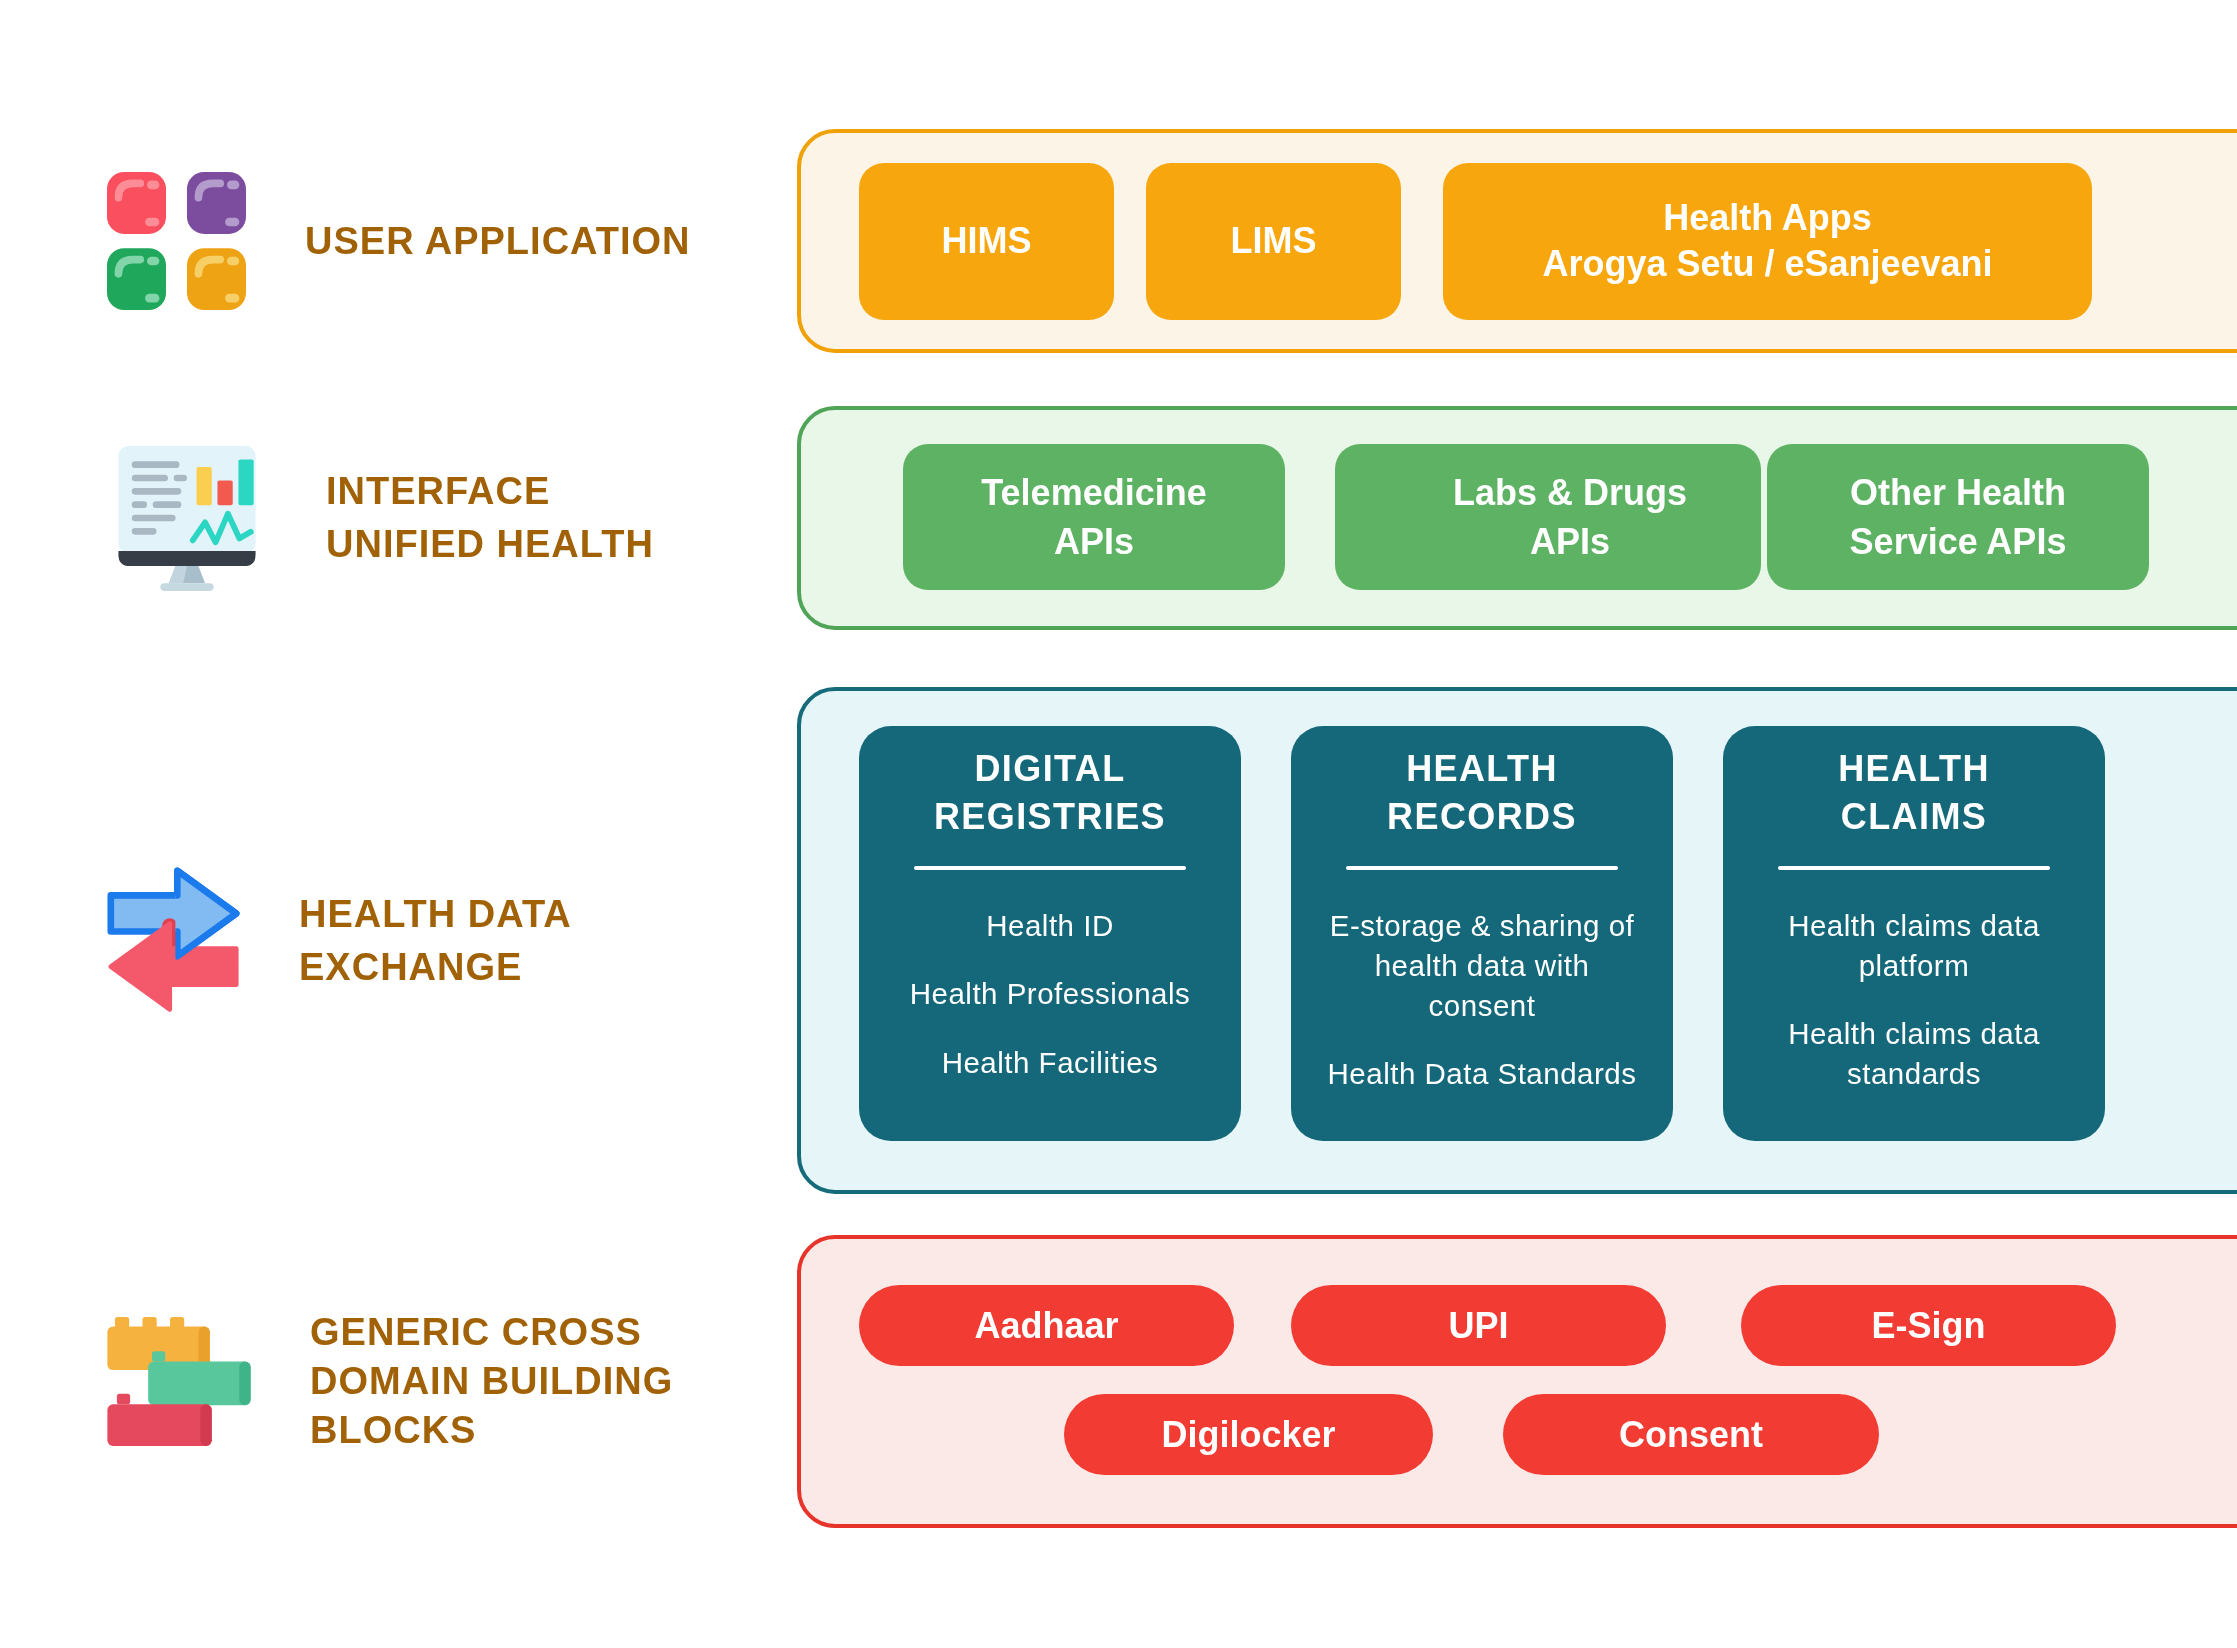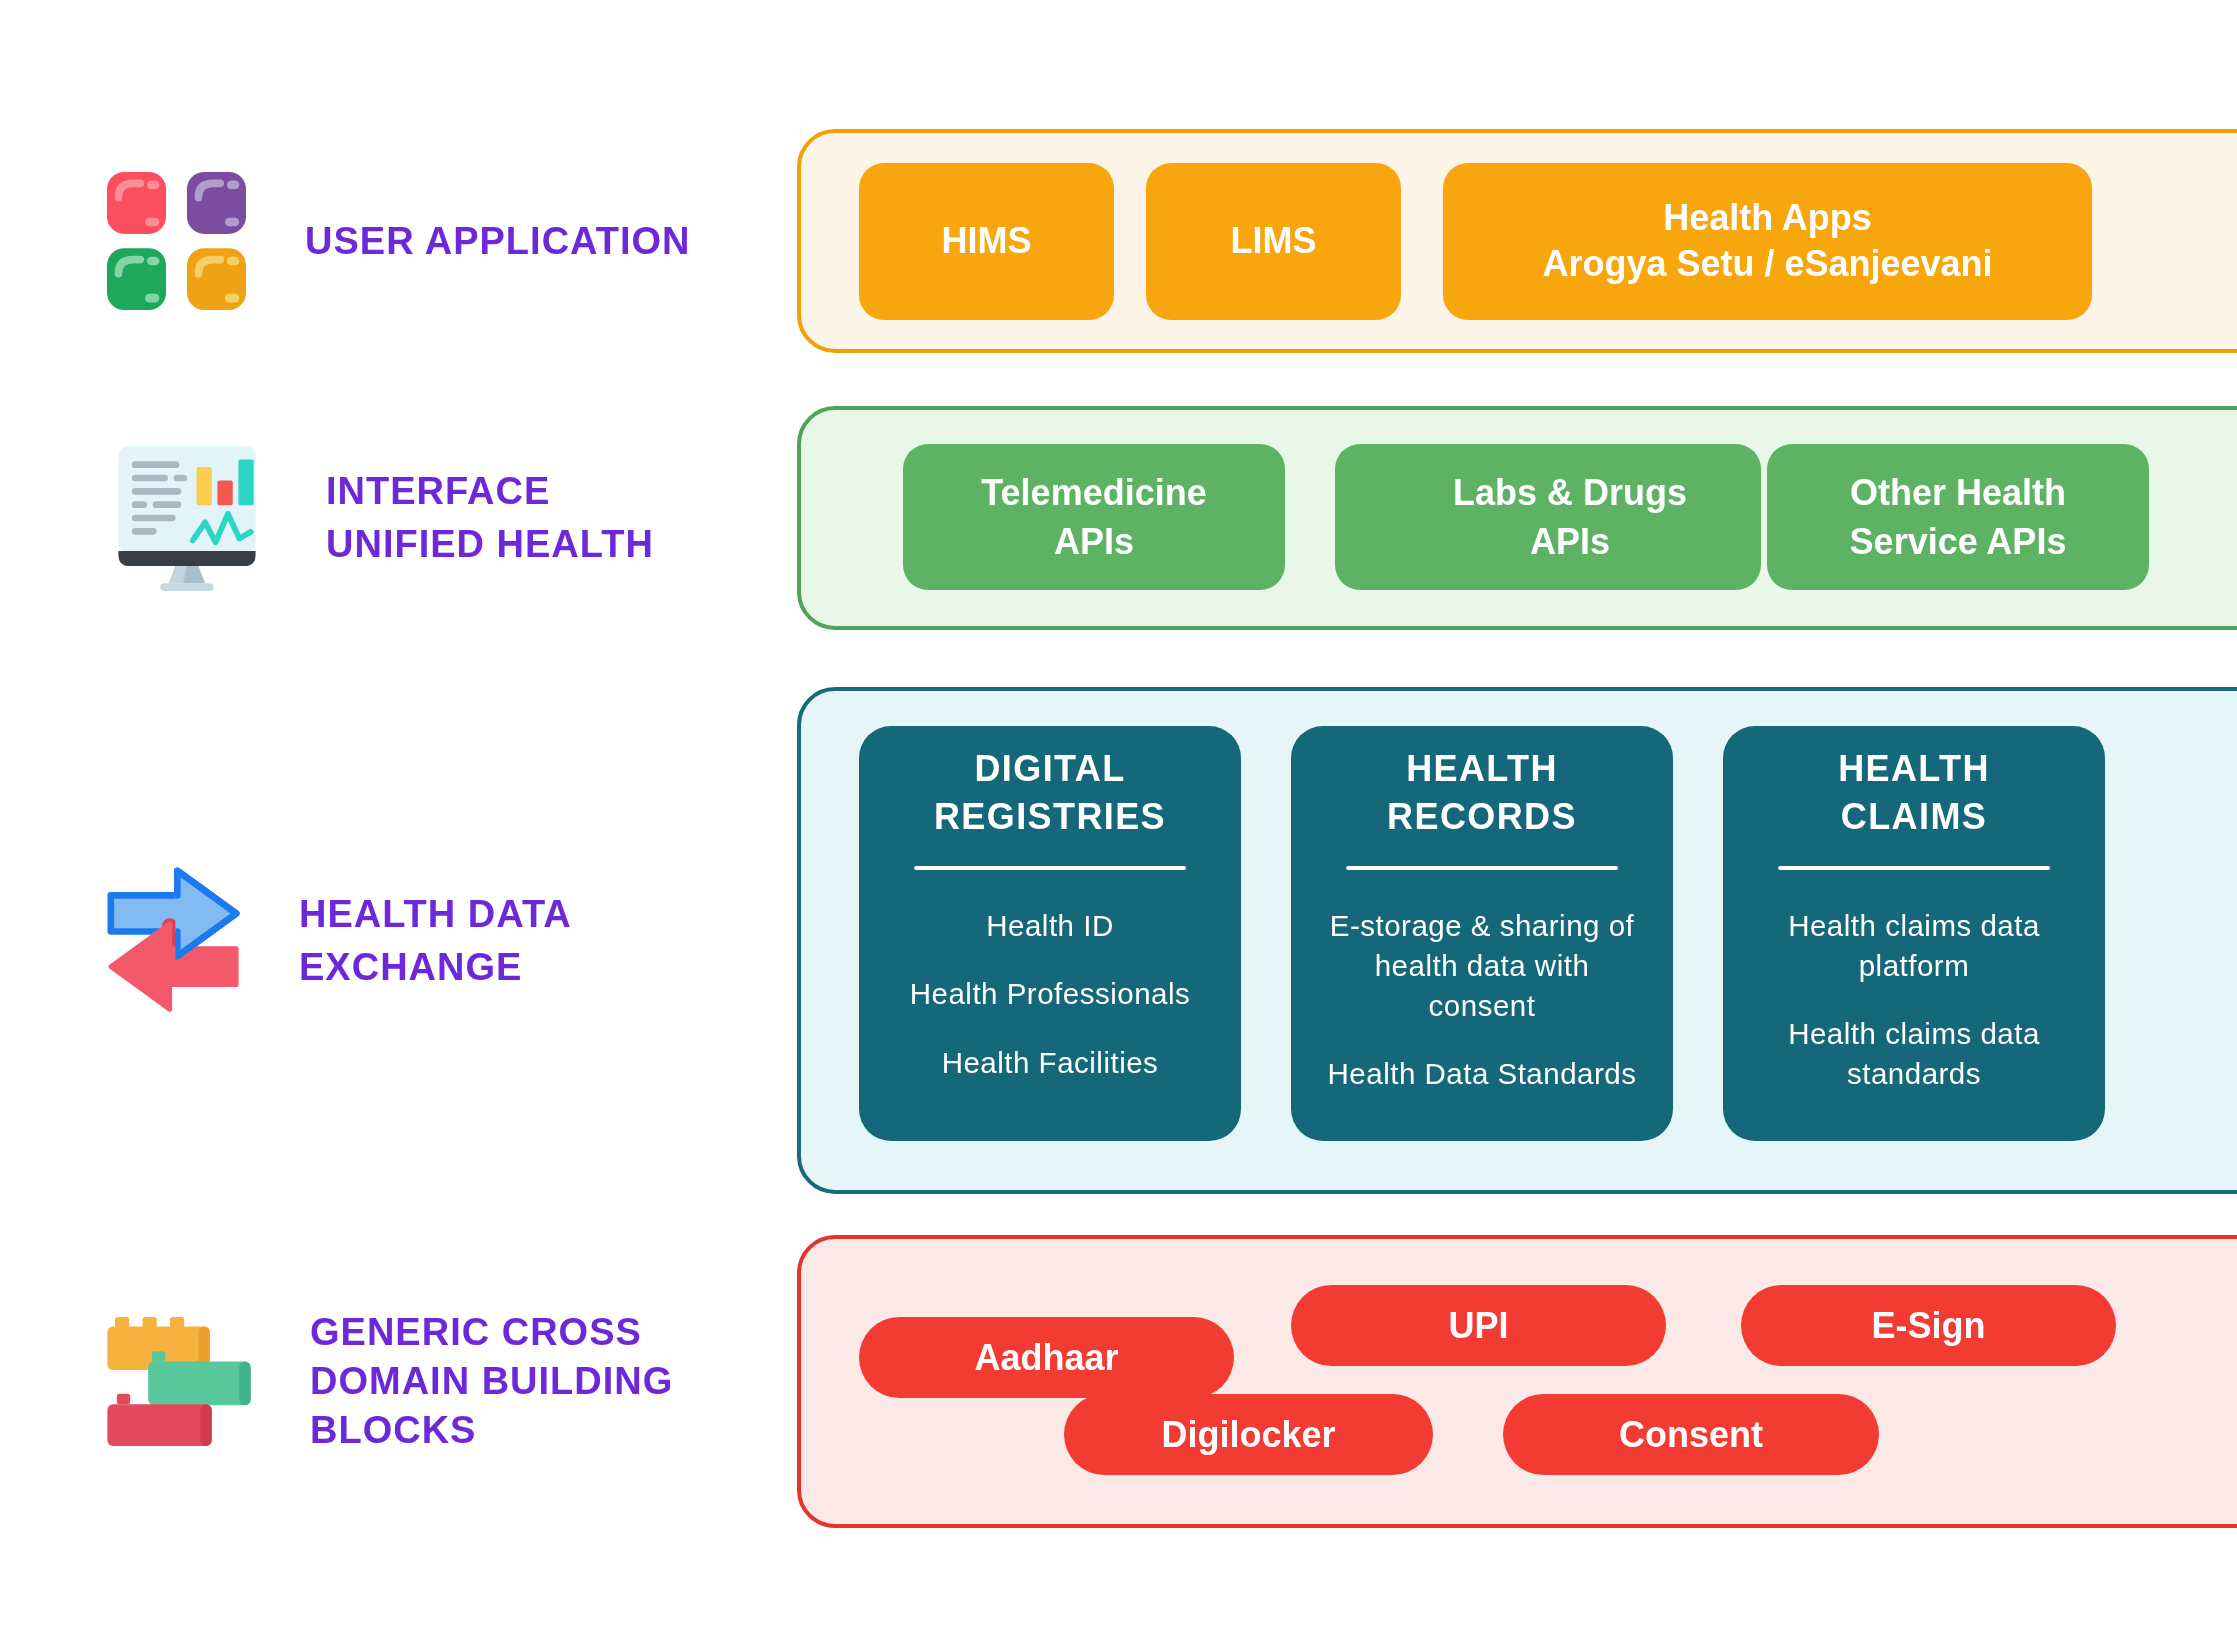--- a/index.html
+++ b/index.html
@@ -10,21 +10,21 @@
 
   
   .row-label { position:absolute; left:107px; display:flex; align-items:center; gap:59px; }
   #label-user  { top:129px;  height:224px; }
   #label-uhi   { top:406px;  height:224px; }
   #label-hdx   { top:687px;  height:507px; }
   #label-gcdbb { top:1235px; height:293px; }
   .row-label .icon-wrap { flex:0 0 auto; display:flex; align-items:center; }
   .label-text {
     font-weight:bold; font-size:38px; line-height:53px;
-    color:#6d28d9; letter-spacing:1px; white-space:nowrap;
+    color:#a16207; letter-spacing:1px; white-space:nowrap;
   }
   #label-gcdbb .label-text { line-height:49px; }
 
   
   .panel { position:absolute; left:797px; width:1561px; box-sizing:border-box;
            border:4.8px solid; border-radius:38px; }
   #panel-user  { top:129px;  height:224px; background:#FCF4E6; border-color:#EFA105; }
   #panel-uhi   { top:406px;  height:224px; background:#E9F7E9; border-color:#4FA457; }
   #panel-hdx   { top:687px;  height:507px; background:#E6F5F7; border-color:#156B7A; }
   #panel-gcdbb { top:1235px; height:293px; background:#FBE9E8; border-color:#E6342B; }
@@ -51,21 +51,21 @@
   #card-registries { left:58px; } #card-records { left:490px; } #card-claims { left:922px; }
   .card-title { margin-top:19px; font-weight:bold; font-size:36px; line-height:48px; letter-spacing:1.4px; }
   .card-divider { width:272px; height:3.8px; background:#ffffff; border-radius:1.9px; margin:25px auto 0 auto; }
   .card-items { margin-top:36px; display:flex; flex-direction:column; gap:28.5px; align-items:center;
                 font-size:29.5px; line-height:40px; letter-spacing:0.5px; }
   .card-items .item { max-width:323px; }
 
   
   .pill { position:absolute; height:81px; background:#F23B33; border-radius:42px;
           color:#fff; font-weight:bold; font-size:36px; }
-  #pill-aadhaar    { top:46px;  left:58px;  width:375px;margin-top:32px; }
+  #pill-aadhaar    { top:46px;  left:58px;  width:375px; }
   #pill-upi        { top:46px;  left:490px; width:375px; }
   #pill-esign      { top:46px;  left:940px; width:375px; }
   #pill-digilocker { top:155px; left:263px; width:369px; }
   #pill-consent    { top:155px; left:702px; width:376px; }
 </style>
 </head>
 <body>
 
 <div class="canvas">
 

